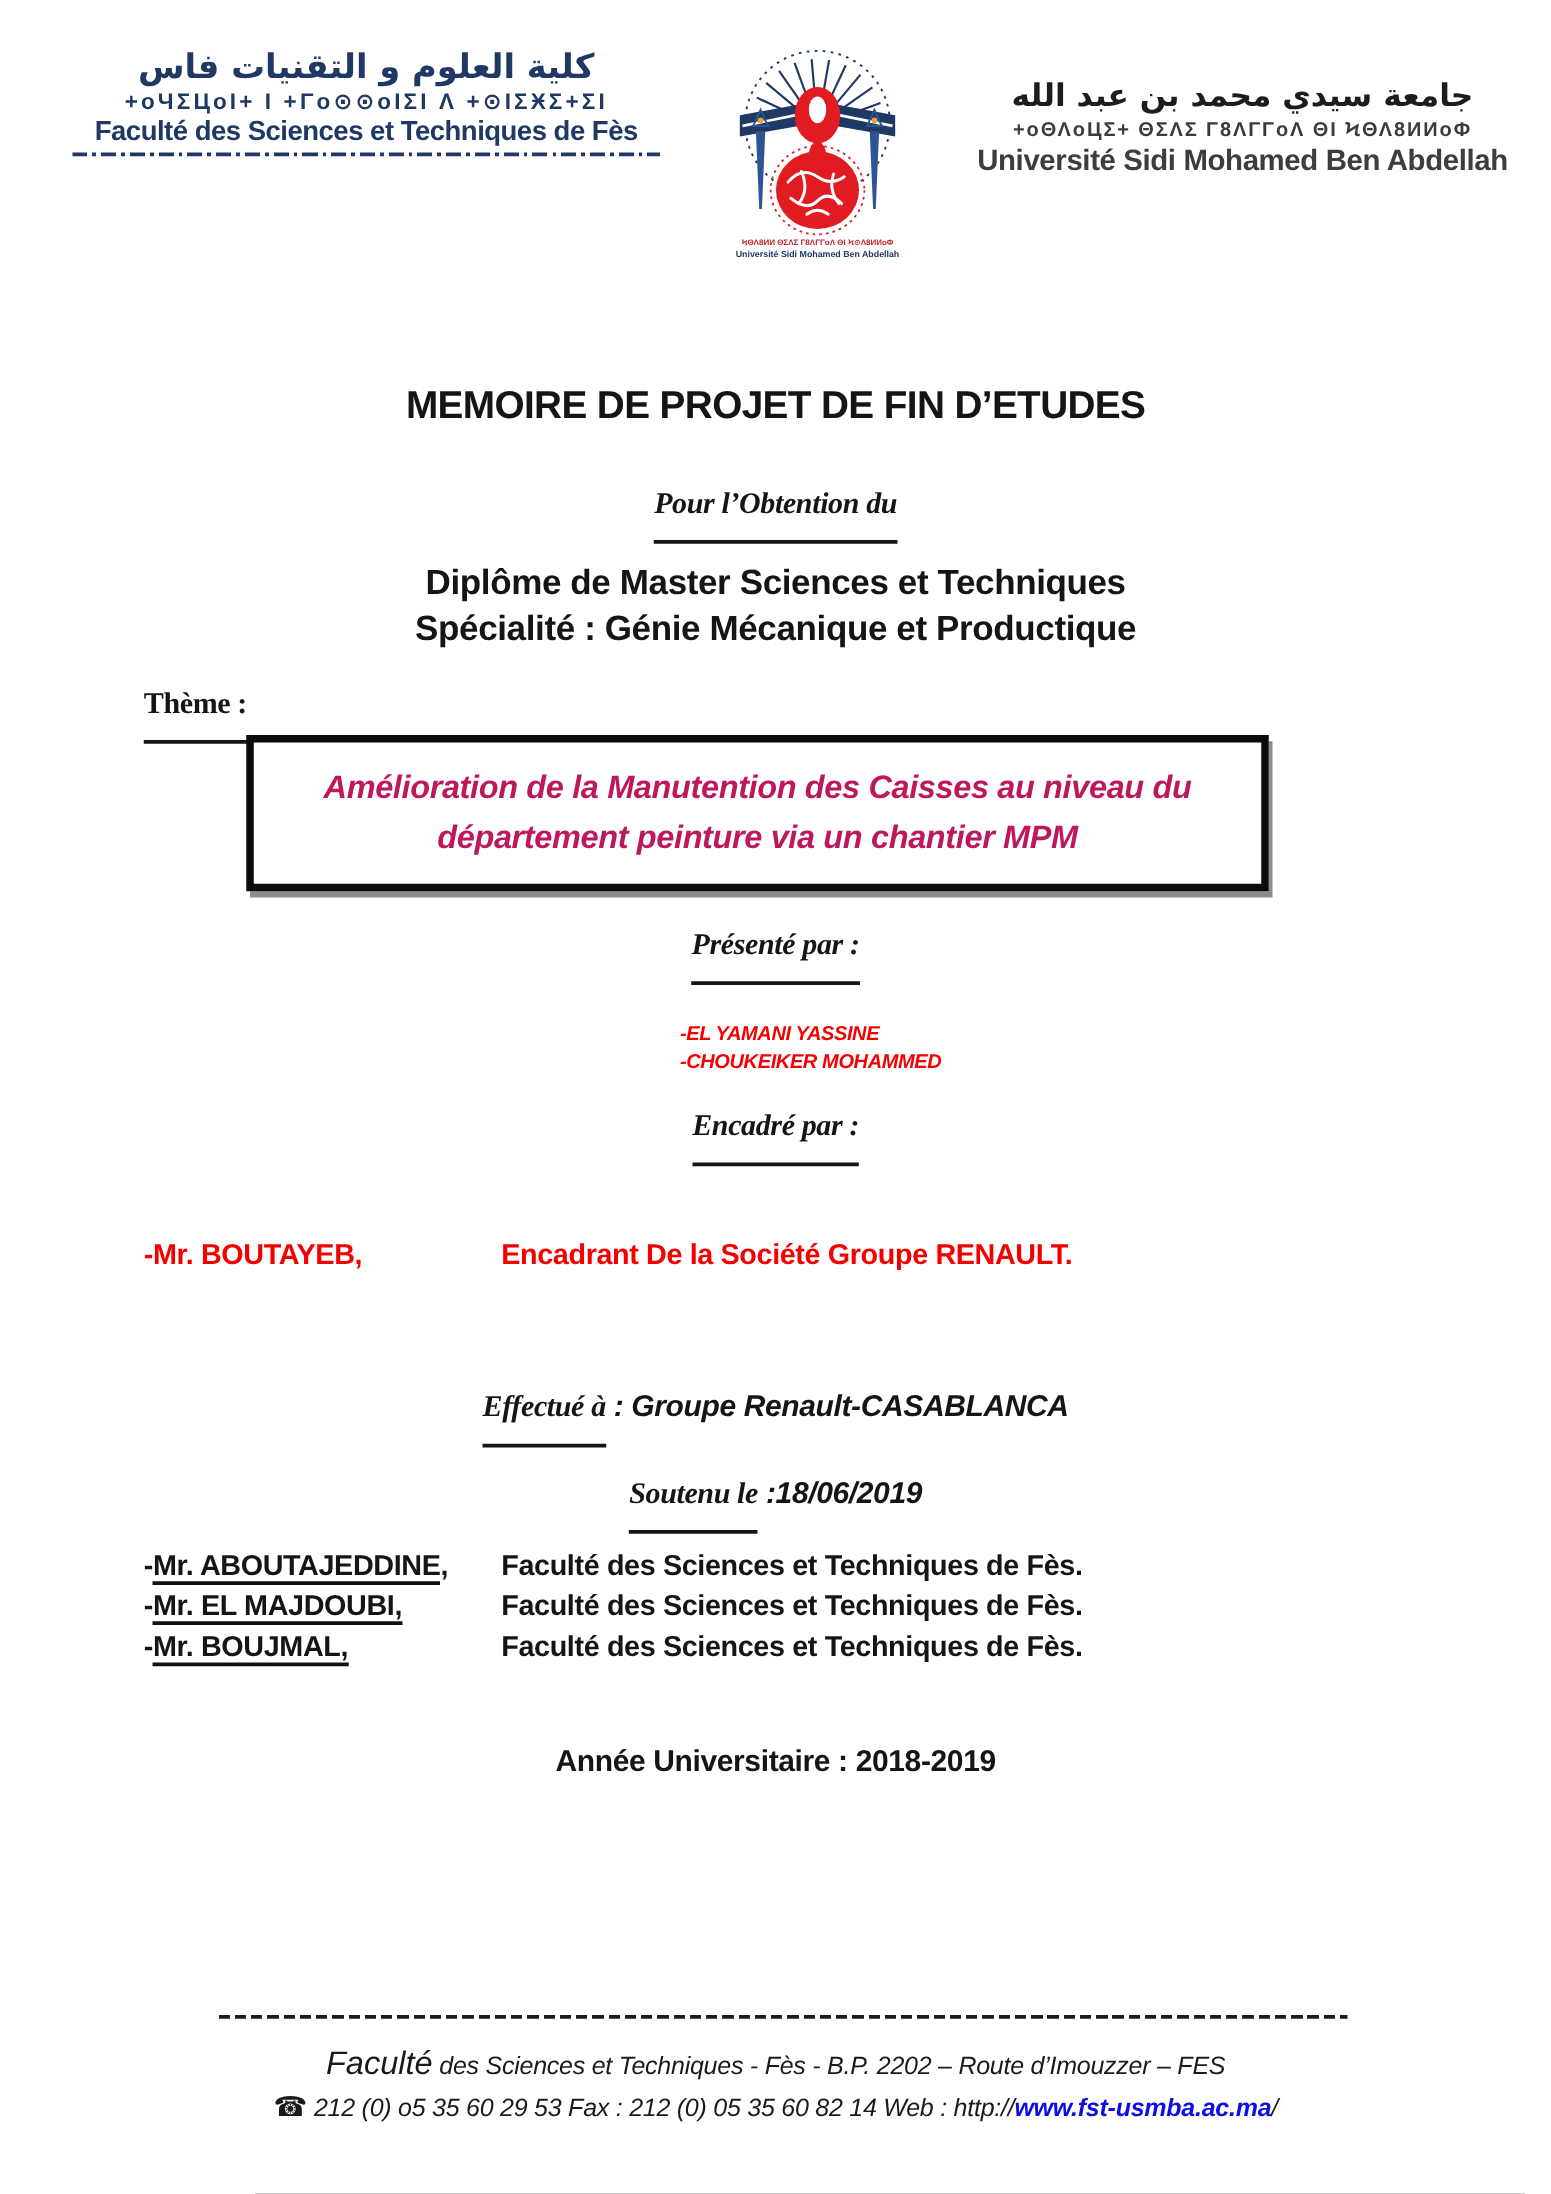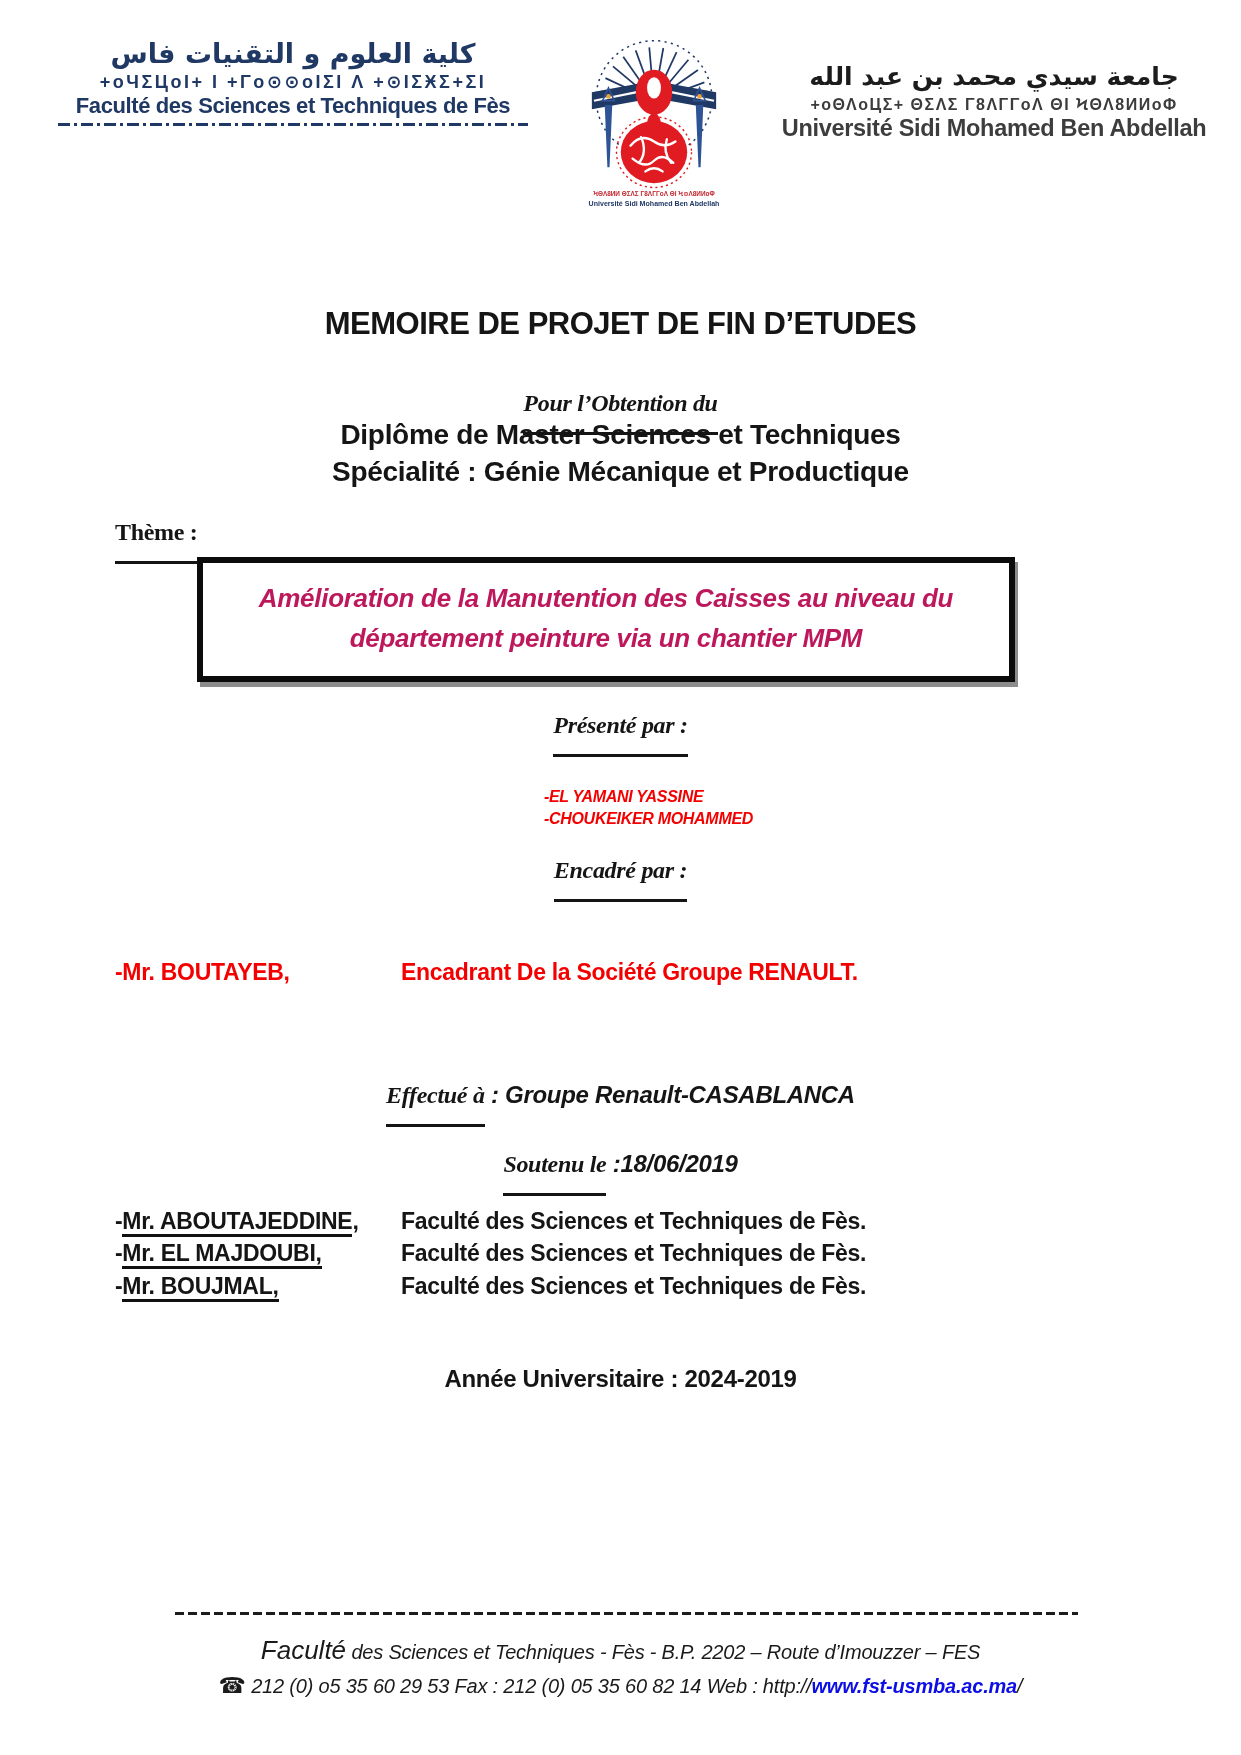--- a/index.html
+++ b/index.html
@@ -62,20 +62,21 @@
   .doc-title {
     margin:96px 0 0 0;
     font-size:31px; font-weight:bold; letter-spacing:-0.5px;
   }
   .ul { border-bottom:3px solid currentColor; padding-bottom:16px;font-family:Liberation Serif, serif; }
   .subtitle {
     margin-top:47px;
     font-size:24px; font-weight:bold; font-style:italic;
   }
   .degree {
+    margin-top:31px;
     font-size:28px; font-weight:bold; line-height:1.32;
   }
   .theme-label {
     margin-top:27px; text-align:left; padding-left:10px;
     font-size:24px; font-weight:bold;
   }
   .theme-box {
     margin:11px auto 0 auto;
     margin-left:92px;
     width:726px;
@@ -261,21 +262,21 @@
 
     <div class="center-line soutenu"><span class="ul">Soutenu le</span><span> :18/06/2019</span></div>
 
 
     <div class="jury-list">
       <div class="jury-row"><span class="col-name"><span>-</span><span class="uname">Mr. ABOUTAJEDDINE</span><span>,</span></span><span>Faculté des Sciences et Techniques de Fès.</span></div>
       <div class="jury-row"><span class="col-name"><span>-</span><span class="uname">Mr. EL MAJDOUBI,</span><span></span></span><span>Faculté des Sciences et Techniques de Fès.</span></div>
       <div class="jury-row"><span class="col-name"><span>-</span><span class="uname">Mr. BOUJMAL,</span><span></span></span><span>Faculté des Sciences et Techniques de Fès.</span></div>
     </div>
 
-    <div class="annee">Année Universitaire : 2024-2019</div>
+    <div class="annee">Année Universitaire : 2018-2019</div>
   </div>
 
   <div class="footer">
     <div class="dashline-black"></div>
     <div class="footer-line1"><span class="lead">Faculté</span><span> des Sciences et Techniques - Fès - B.P. 2202 – Route d’Imouzzer – FES</span></div>
     <div class="footer-line2"><span class="phone">☎</span><span> 212 (0) o5 35 60 29 53 Fax : 212 (0) 05 35 60 82 14 Web : http://</span><a href="#" class="footer-link">www.fst-usmba.ac.ma</a><span>/</span></div>
   </div>
 
 </div>
 

